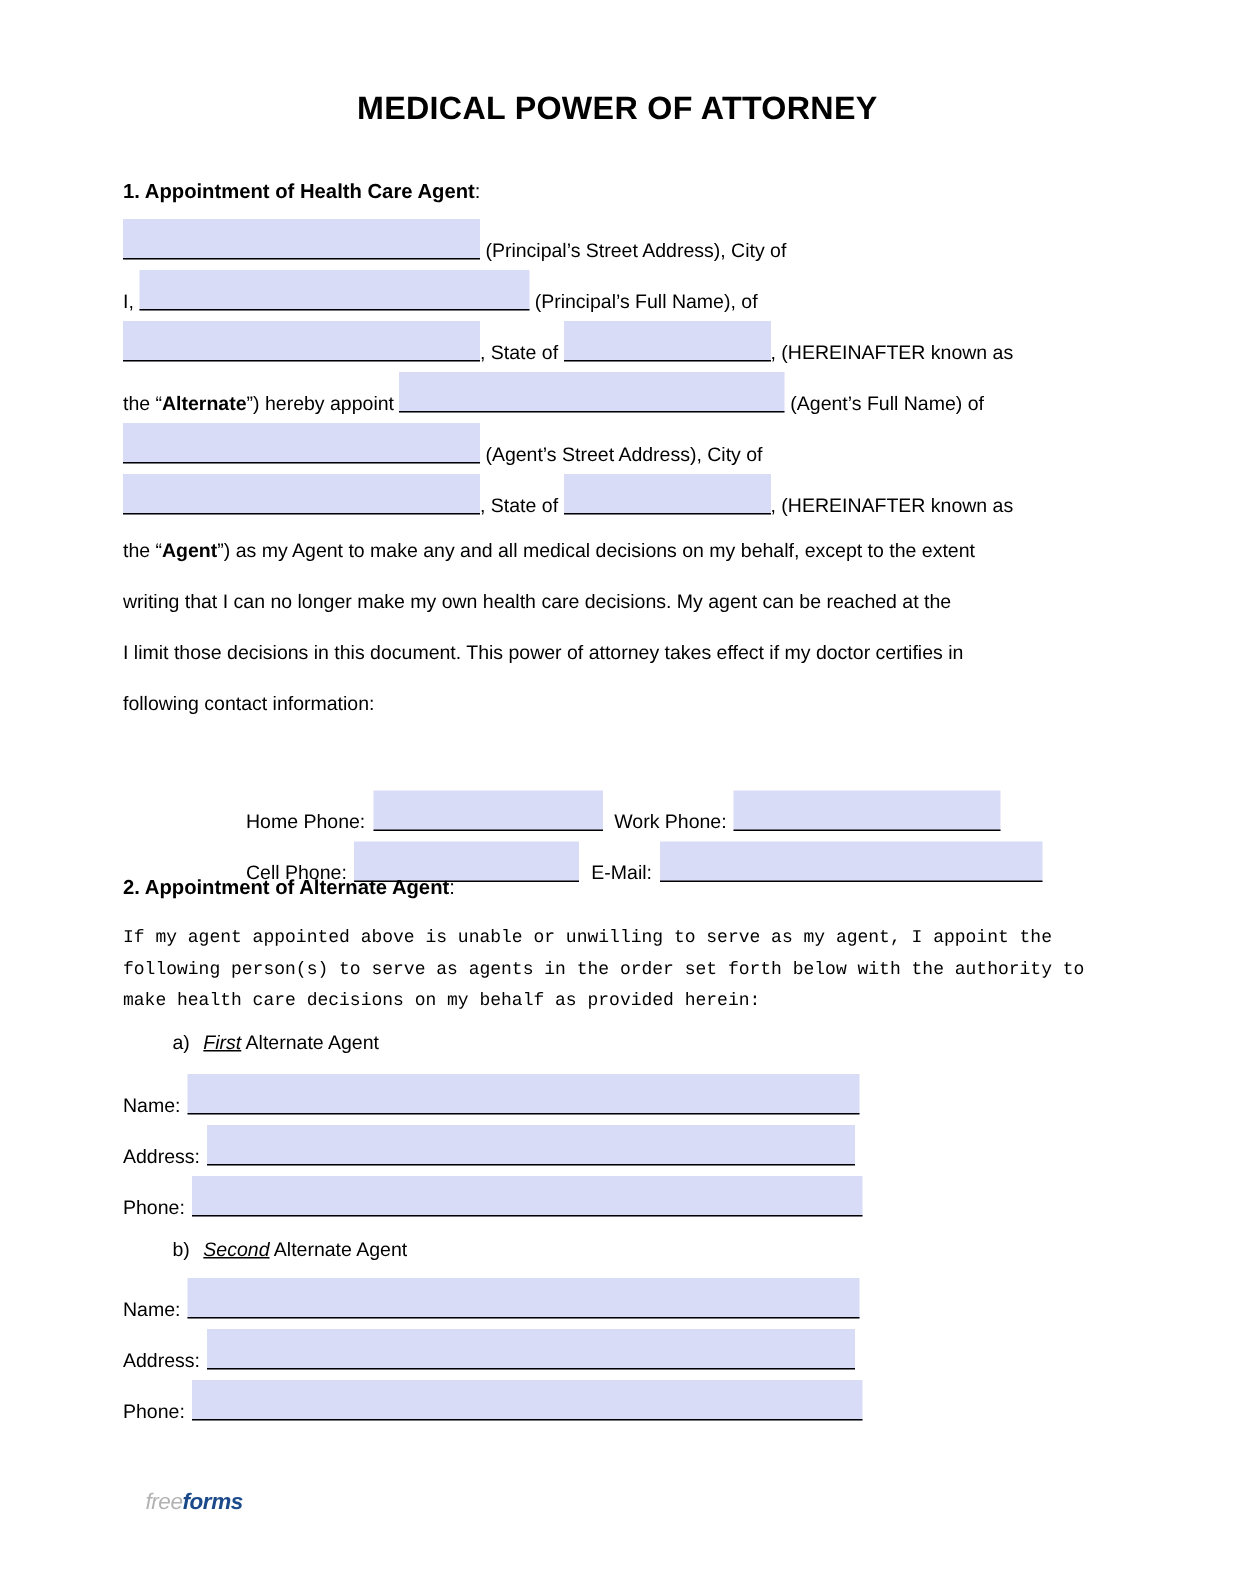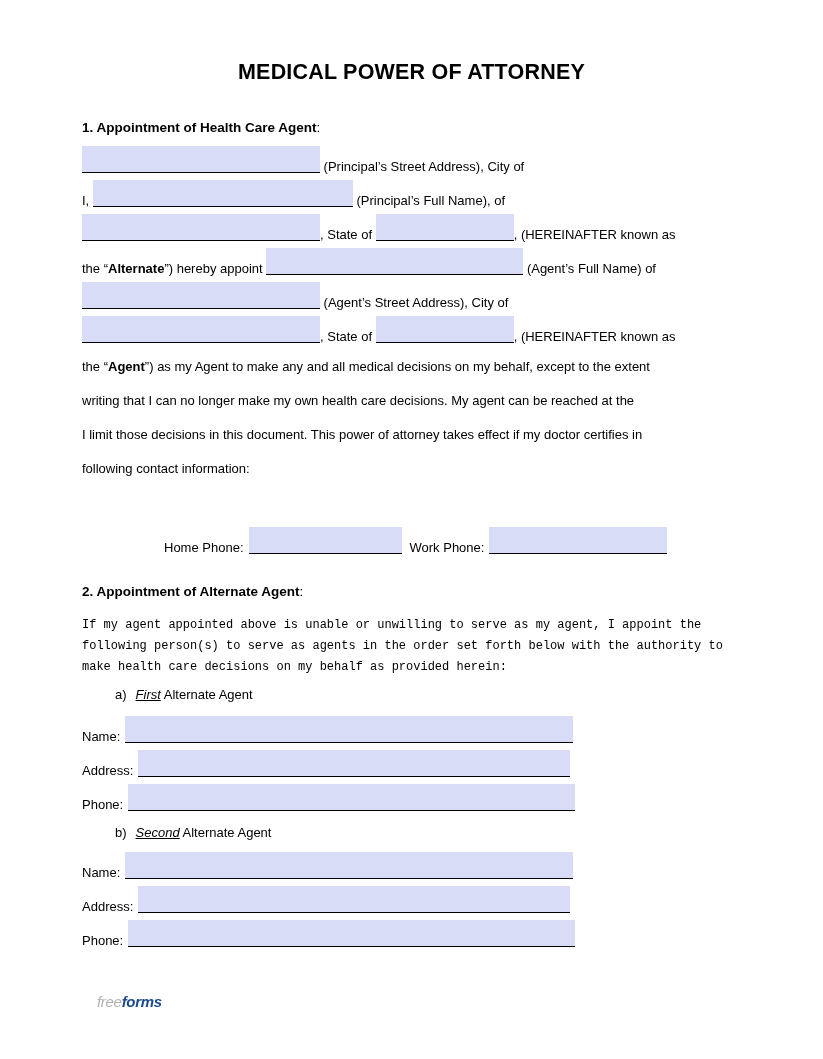--- a/index.html
+++ b/index.html
@@ -49,20 +49,21 @@
     <div class="line"><span class="field w238"></span><span> (Agent’s Street Address), City of</span></div>
     <div class="line"><span class="field w238"></span><span>, State of </span><span class="field w138"></span><span>, (HEREINAFTER known as</span></div>
     <div class="line"><span>the “</span><b>Agent</b><span>”) as my Agent to make any and all medical decisions on my behalf, except to the extent</span></div>
     <div class="line"><span>writing that I can no longer make my own health care decisions. My agent can be reached at the</span></div>
     <div class="line"><span>I limit those decisions in this document. This power of attorney takes effect if my doctor certifies in</span></div>
     <div class="line"><span>following contact information:</span></div>
   </div>
 
   <div class="abs" style="top:527px;left:134px;margin-left:30px;">
     <div class="line"><span>Home Phone:</span><span class="field w153 ml5"></span><span class="ml8">Work Phone:</span><span class="field w178 ml5"></span></div>
+    <div class="line"><span>Cell Phone:</span><span class="field w150 ml5"></span><span class="ml8">E-Mail:</span><span class="field w255 ml5"></span></div>
   </div>
 
   <div class="abs s-heading" style="top:584px;left:82px;"><span>2. Appointment of Alternate Agent</span><span class="colon">:</span></div>
 
   <div class="abs para" style="top:615px;left:82px;">If my agent appointed above is unable or unwilling to serve as my agent, I appoint the following person(s) to serve as agents in the order set forth below with the authority to make health care decisions on my behalf as provided herein:</div>
 
   <div class="abs item-head" style="top:684px;left:115px;"><span class="marker">a)</span><span class="emph">First</span><span> Alternate Agent</span></div>
 
   <div class="abs" style="top:716px;left:82px;">
     <div class="line"><span>Name:</span><span class="field w448 ml5"></span></div>

